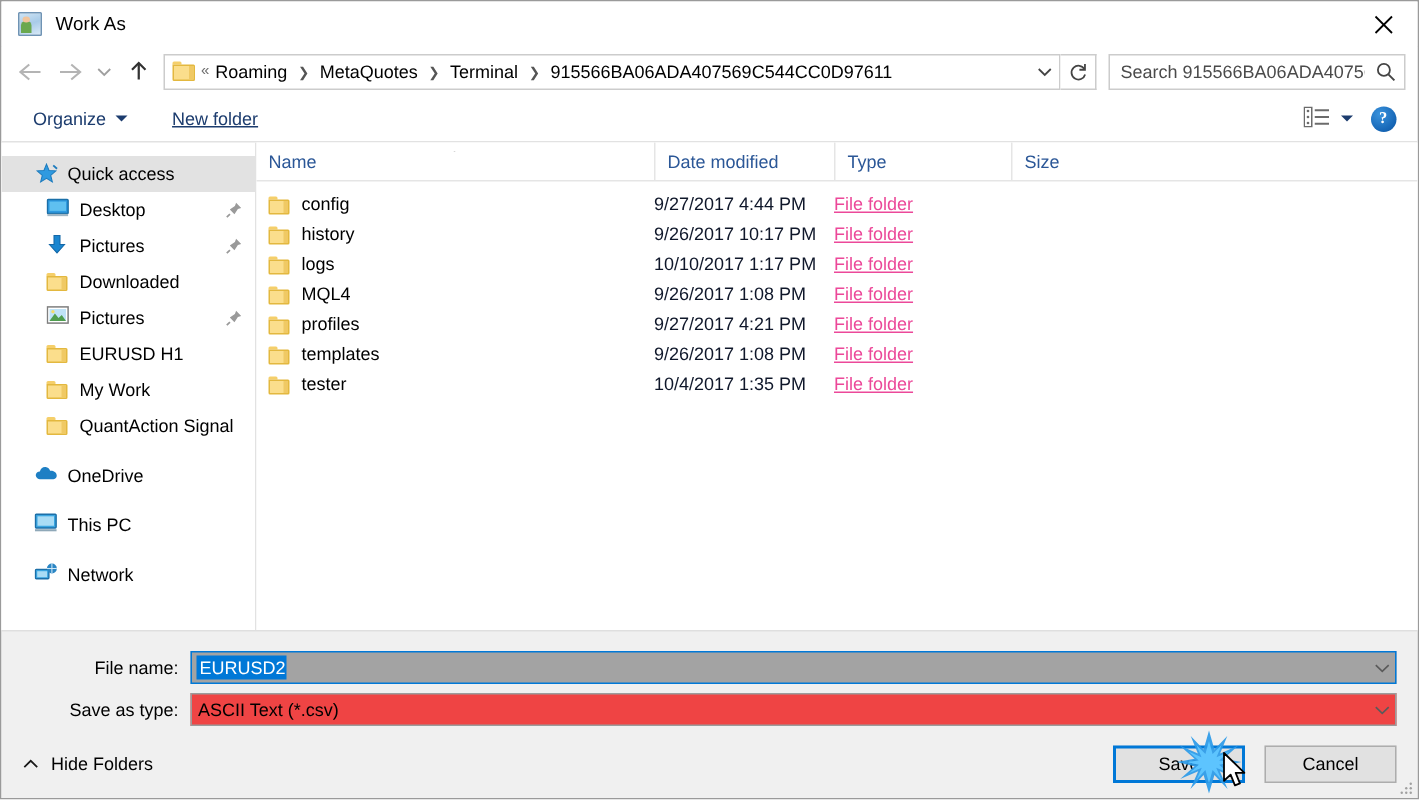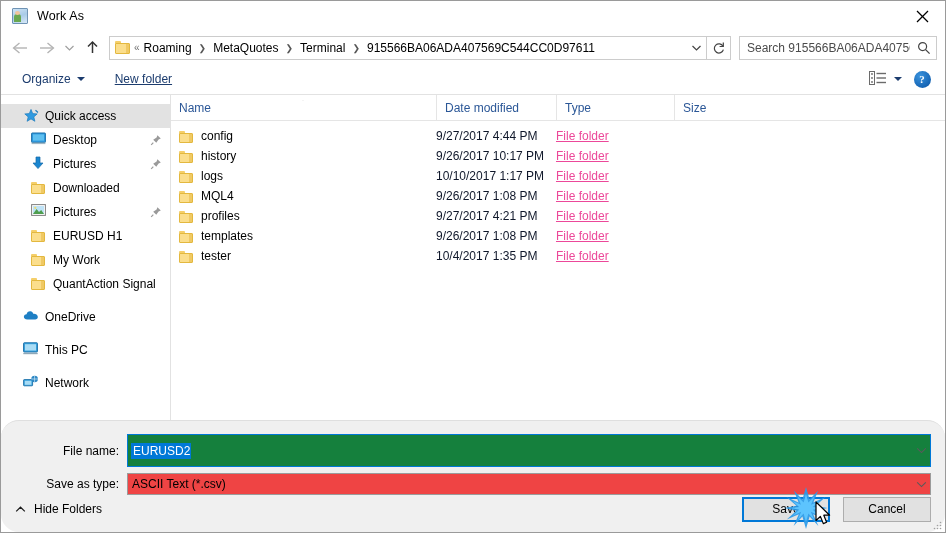--- a/index.html
+++ b/index.html
@@ -354,40 +354,39 @@
   .fc-size { width: 80px;  flex: 0 0 80px; }
 
   
   #footer {
     flex: 0 0 auto;
     background: #f0f0f0;
     border-top: 1px solid #dfdfdf;
     padding: 13px 14px 0 14px;
     position: relative;
     height: 112px;
-    border-radius: 18px;
   }
   .frm-row {
     display: flex;
     align-items: center;
     margin-bottom: 6px;
   }
   .frm-label {
     width: 112px;
     flex: 0 0 112px;
     text-align: right;
     padding-right: 8px;
     font-size: 12px;
     color: #000;
   }
   #filename-field {
     flex: 1 1 auto;
-    height: 33px;
+    height: 22px;
     border: 1px solid #0078d7;
-    background: #15803d;
+    background: #a3a3a3;
     display: flex;
     align-items: center;
     padding-left: 3px;
     min-width: 0;
   }
   #filename-value {
     font-size: 12px;
     background: #0078d7;
     color: #ffffff;
     padding: 1px 1px 1px 2px;

